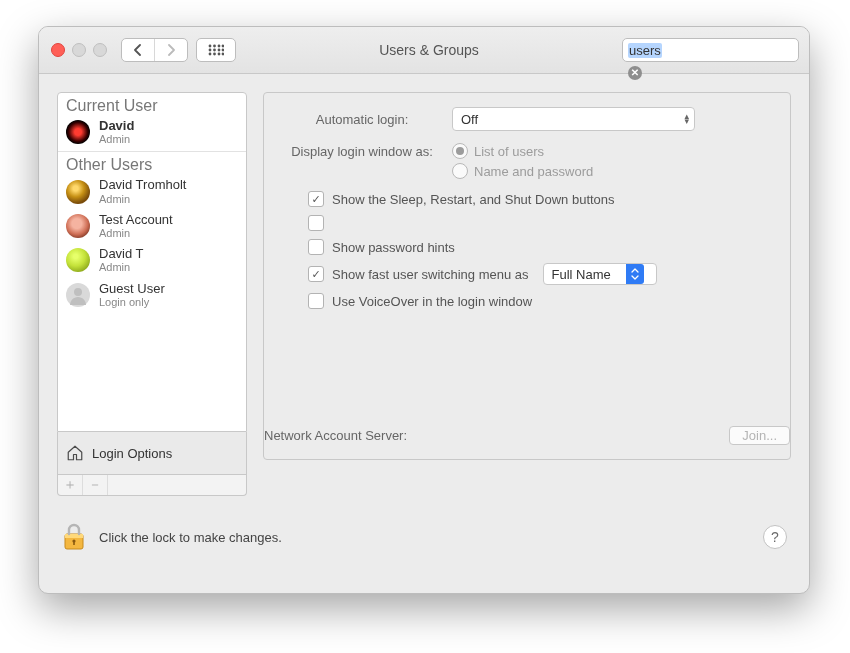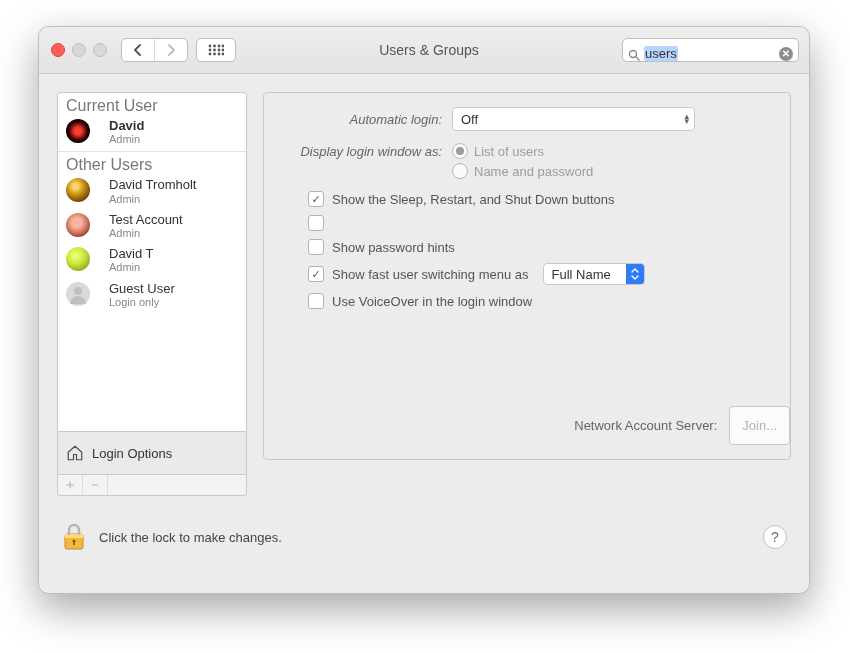--- a/index.html
+++ b/index.html
@@ -53,22 +53,23 @@
   .grid-icon {
     border:1px solid #bdbdbd; border-radius:5px; height:22px; width:38px;
     background:#fff; display:flex; align-items:center; justify-content:center;
     color:#555;
   }
   .titlebar .title {
     flex:1; text-align:center; font-weight:500; color:#555; font-size:14px;
   }
   .search {
     width:165px; height:22px; border:1px solid #bdbdbd; border-radius:5px;
-    background:#fff; display:flex; align-items:flex-end; padding:0 5px; gap:4px;
+    background:#fff; display:flex; align-items:flex-start; padding:0 5px; gap:4px;
     position:relative;
+    flex-direction:column;
   }
   .search-highlight { background:#b5d5fe; padding:0 1px; border-radius:2px;}
   .clear-dot {
     width:14px; height:14px; border-radius:50%; background:#8e8e8e;
     color:#fff; font-size:10px; line-height:14px; text-align:center; font-weight:bold;
   }
   
   .body {
     display:flex; padding:18px 18px 12px 18px; gap:16px;
   }
@@ -76,21 +77,21 @@
     width:190px;
   }
   .user-list {
     border:1px solid #c8c8c8; border-radius:4px 4px 0 0; background:#fff;
     height:338px; overflow:hidden;
   }
   .section-label {
     font-size:16px; color:#777; padding:4px 8px 2px 8px;
   }
   .user-row {
-    display:flex; align-items:flex-start; gap:19px; padding:2px 8px 6px 8px;
+    display:flex; align-items:center; gap:9px; padding:2px 8px 6px 8px;
   }
   .avatar {
     width:24px; height:24px; border-radius:50%; flex-shrink:0;
     background:#aaa;
   }
   .user-text .name { font-size:13px; color:#333; line-height:1.1;}
   .user-text .role { font-size:11px; color:#888; line-height:1.1;}
   .divider { height:1px; background:#e2e2e2; }
   .login-options {
     height:34px; background:#eaeaea; border:1px solid #c8c8c8; border-top:none;
@@ -111,21 +112,21 @@
   .main {
     flex:1;
     border:1px solid #c8c8c8; border-radius:4px;
     background:#ececec;
     padding:14px 18px;
     height:368px;
     position:relative;
     box-sizing:border-box;
   }
   .row { display:flex; align-items:center; gap:10px; margin-bottom:12px; font-size:13px; color:#555;}
-  .row.label-row label { min-width:160px; text-align:right; color:#666;font-style:italic;}
+  .row.label-row label { min-width:160px; text-align:center; color:#666;}
   .popup {
     display:flex; align-items:center; justify-content:space-between;
     border:1px solid #c8c8c8; border-radius:4px; background:#fff;
     padding:2px 5px 2px 8px; min-width:228px; height:18px; color:#333;
   }
   .popup .stepper { font-size:9px; color:#666; line-height:0.6;}
   .radio-col { display:flex; flex-direction:column; gap:4px; color:#9c9c9c;}
   .radio-line { display:flex; align-items:center; gap:6px;}
   .radio {
     width:14px; height:14px; border-radius:50%; border:1px solid #b8b8b8;
@@ -138,36 +139,36 @@
   .check-line { display:flex; align-items:center; gap:8px; color:#555;}
   .checkbox {
     width:14px; height:14px; border:1px solid #b3b3b3; border-radius:3px; background:#fff;
     display:flex; align-items:center; justify-content:center; font-size:11px; color:#555;
     flex-shrink:0;
   }
   .checkbox.checked::after { content:"✓"; }
   .inline-select {
     display:flex; align-items:center; justify-content:space-between;
     border:1px solid #c8c8c8; border-radius:4px; background:#fff;
-    padding:0 0 0 8px; height:20px; width:92px; color:#333; font-size:13px;
+    padding:0 12px 0 8px; height:20px; width:92px; color:#333; font-size:13px;
     margin-left:6px;
   }
   .inline-select .cap {
     width:18px; height:100%; background:#2f7bf5; border-radius:0 3px 3px 0;
     display:flex; align-items:center; justify-content:center;
   }
   .inline-select .cap svg { width:8px; height:12px; fill:#fff; }
   .network-row {
     position:absolute; bottom:14px; left:0; right:0;
-    display:flex; align-items:center; gap:12px; justify-content:flex-end;
+    display:flex; align-items:center; gap:12px; justify-content:space-between;
     color:#666;
   }
   .join-btn {
     border:1px solid #c8c8c8; border-radius:4px; background:#fbfbfb;
-    color:#b4b4b4; padding:11px 12px; font-size:13px;
+    color:#b4b4b4; padding:1px 12px; font-size:13px;
   }
   
   .footer {
     display:flex; align-items:center; padding:14px 22px 12px 22px;
   }
   .lock-msg { display:flex; align-items:center; gap:12px; color:#444; font-size:13px;}
   .help-btn {
     margin-left:auto; width:22px; height:22px; border-radius:50%;
     border:1px solid #c2c2c2; background:#fff; color:#6b6b6b;
     display:flex; align-items:center; justify-content:center; font-size:14px;

